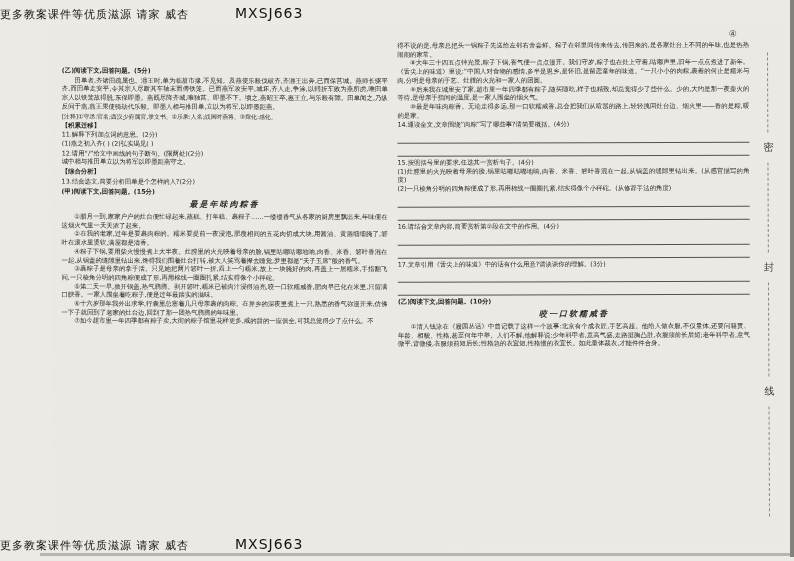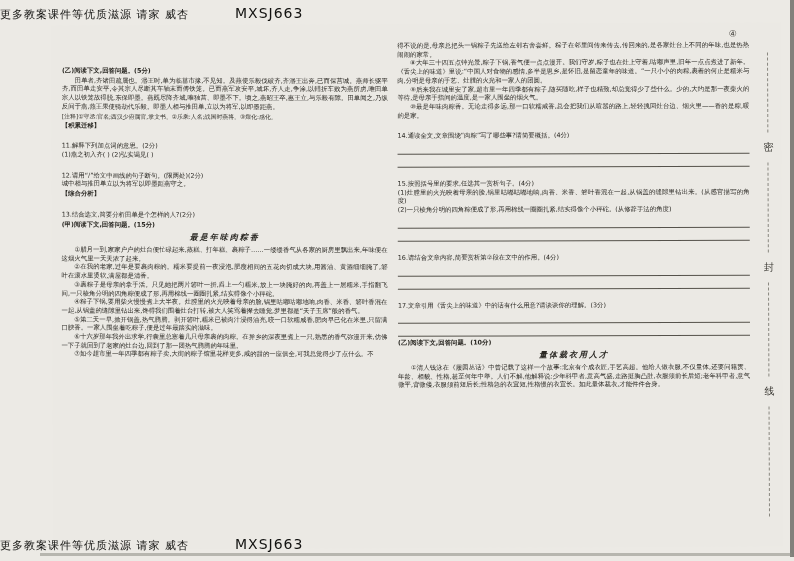--- a/index.html
+++ b/index.html
@@ -31,21 +31,21 @@
   }
   .col-left{left:10px;top:40px;width:326px;transform:rotate(0.35deg);}
   .col-right{left:346px;top:18px;width:352px;transform:rotate(0.1deg);}
 
   .b-h{font-weight:bold;margin:2px 0 1px 0;}
   .b-title{text-align:center;font-weight:bold;font-size:8px;letter-spacing:2px;margin:3px 0 2px 0;font-style:italic;}
   .b-p{text-indent:2em;margin:0;}
   .b-cont{margin:0;}
   .b-pn{margin:0;}
   .b-tag{font-weight:bold;margin:1px 0 0 0;}
-  .b-q{margin:12px 0 0 0;}
+  .b-q{margin:1px 0 0 0;}
   .b-note{font-size:5.9px;margin:1px 0;color:#34322c;}
   .b-lines{margin:1px 0 2px 0;}
   .b-lines .ln{height:12px;border-bottom:0.5px solid #55524b;}
 
   
   .seal{
     position:absolute;right:6px;top:0;height:100%;width:14px;
   }
   .seal-char{
     position:absolute;right:0;font-size:10px;color:#3a3833;width:14px;text-align:center;
@@ -87,22 +87,22 @@
       <div class="b-q">11.解释下列加点词的意思。(2分)</div>
       <div class="b-pn">(1)燕之初入齐(      )    (2)弘实谒见(      )</div>
       <div class="b-q">12.请用“/”给文中画线的句子断句。(限两处)(2分)</div>
       <div class="b-pn">城中相与推田单立以为将军以即墨距燕守之。</div>
       <div class="b-tag">【综合分析】</div>
       <div class="b-q">13.结合选文,简要分析田单是个怎样的人?(2分)</div>
       <div class="b-h">(甲)阅读下文,回答问题。(15分)</div>
       <div class="b-title">最是年味肉粽香</div>
       <div class="b-p">①腊月一到,家家户户的灶台便忙碌起来,蒸糕、打年糕、裹粽子……一缕缕香气从各家的厨房里飘出来,年味便在这烟火气里一天天浓了起来。</div>
       <div class="b-p">②在我的老家,过年是要裹肉粽的。糯米要提前一夜浸泡,肥瘦相间的五花肉切成大块,用酱油、黄酒细细腌了,箬叶在滚水里烫软,满屋都是清香。</div>
+      <div class="b-p">④粽子下锅,要用柴火慢慢煮上大半夜。灶膛里的火光映着母亲的脸,锅里咕嘟咕嘟地响,肉香、米香、箬叶香混在一起,从锅盖的缝隙里钻出来,馋得我们围着灶台打转,被大人笑骂着撵去睡觉,梦里都是“天子玉席”般的香气。</div>
       <div class="b-p">③裹粽子是母亲的拿手活。只见她把两片箬叶一折,舀上一勺糯米,放上一块腌好的肉,再盖上一层糯米,手指翻飞间,一只棱角分明的四角粽便成了形,再用棉线一圈圈扎紧,结实得像个小秤砣。</div>
-      <div class="b-p">④粽子下锅,要用柴火慢慢煮上大半夜。灶膛里的火光映着母亲的脸,锅里咕嘟咕嘟地响,肉香、米香、箬叶香混在一起,从锅盖的缝隙里钻出来,馋得我们围着灶台打转,被大人笑骂着撵去睡觉,梦里都是“天子玉席”般的香气。</div>
       <div class="b-p">⑤第二天一早,掀开锅盖,热气腾腾。剥开箬叶,糯米已被肉汁浸得油亮,咬一口软糯咸香,肥肉早已化在米里,只留满口腴香。一家人围坐着吃粽子,便是过年最踏实的滋味。</div>
       <div class="b-p">⑥十六岁那年我外出求学,行囊里总塞着几只母亲裹的肉粽。在异乡的深夜里煮上一只,熟悉的香气弥漫开来,仿佛一下子就回到了老家的灶台边,回到了那一团热气腾腾的年味里。</div>
       <div class="b-p">⑦如今超市里一年四季都有粽子卖,大街的粽子馆里花样更多,咸的甜的一应俱全,可我总觉得少了点什么。不</div>
     </div>
   <div class="col col-right" id="col-right">
       <div class="b-cont">得不说的是,母亲总把头一锅粽子先送给左邻右舍尝鲜。粽子在邻里间传来传去,传回来的,是各家灶台上不同的年味,也是热热闹闹的家常。</div>
       <div class="b-p">⑧大年三十四五点钟光景,粽子下锅,香气便一点点漫开。我们守岁,粽子也在灶上守着,咕嘟声里,旧年一点点煮进了新年。《舌尖上的味道》里说:“中国人对食物的感情,多半是思乡,是怀旧,是留恋童年的味道。”一只小小的肉粽,裹着的何止是糯米与肉,分明是母亲的手艺、灶膛的火光和一家人的团圆。</div>
       <div class="b-p">⑨后来我在城里安了家,超市里一年四季都有粽子,随买随吃,样子也精致,却总觉得少了些什么。少的,大约是那一夜柴火的等待,是母亲手指间的温度,是一家人围坐的烟火气。</div>
       <div class="b-p">⑩最是年味肉粽香。无论走得多远,那一口软糯咸香,总会把我们从喧嚣的路上,轻轻拽回灶台边、烟火里——香的是粽,暖的是家。</div>
       <div class="b-q">14.通读全文,文章围绕“肉粽”写了哪些事?请简要概括。(4分)</div>
@@ -121,21 +121,21 @@
       <div class="b-lines">
         <div class="ln"></div>
         <div class="ln"></div>
       </div>
       <div class="b-q">17.文章引用《舌尖上的味道》中的话有什么用意?请谈谈你的理解。(3分)</div>
       <div class="b-lines">
         <div class="ln"></div>
         <div class="ln"></div>
       </div>
       <div class="b-h">(乙)阅读下文,回答问题。(10分)</div>
-      <div class="b-title">量体裁衣用人才</div>
+      <div class="b-title">咬一口软糯咸香</div>
       <div class="b-p">①清人钱泳在《履园丛话》中曾记载了这样一个故事:北京有个成衣匠,手艺高超。他给人做衣服,不仅量体,还要问籍贯、年龄、相貌、性格,甚至何年中举。人们不解,他解释说:少年科甲者,意高气盛,走路挺胸凸肚,衣服须前长后短;老年科甲者,意气微平,背微偻,衣服须前短后长;性格急的衣宜短,性格慢的衣宜长。如此量体裁衣,才能件件合身。</div>
     </div>
 
   <div class="seal">
     <span class="seal-char" style="top:118px">密</span>
     <span class="seal-char" style="top:238px">封</span>
     <span class="seal-char" style="top:362px">线</span>
     <span class="seal-dash" style="top:30px;height:80px"></span>
     <span class="seal-dash" style="top:140px;height:90px"></span>
     <span class="seal-dash" style="top:260px;height:94px"></span>

